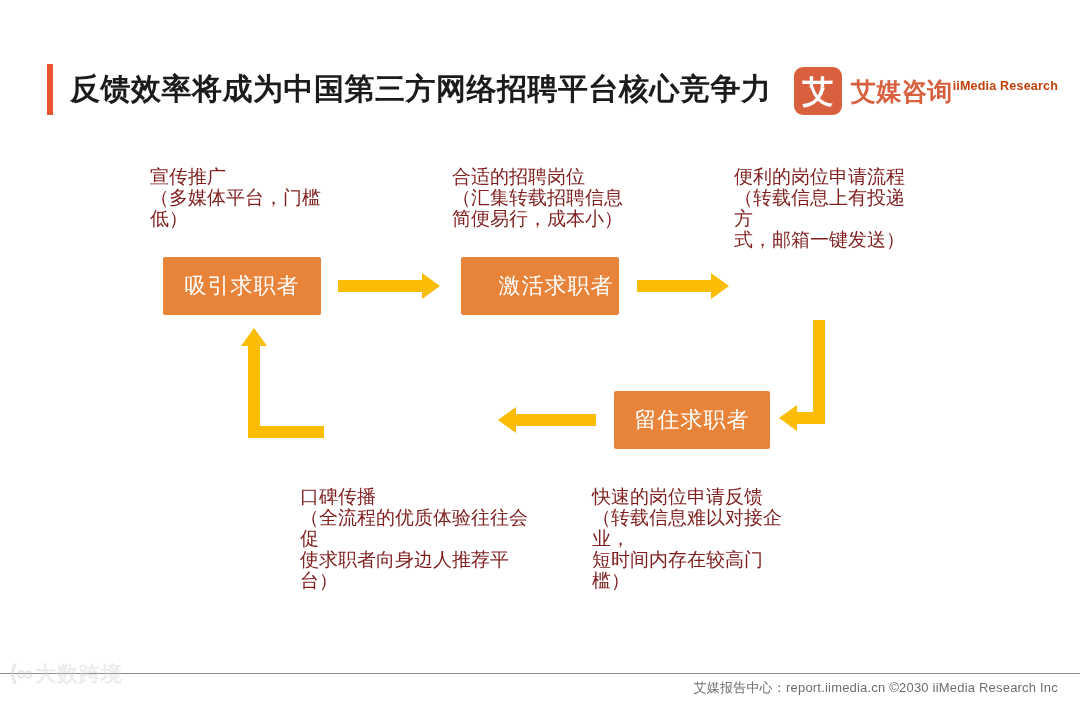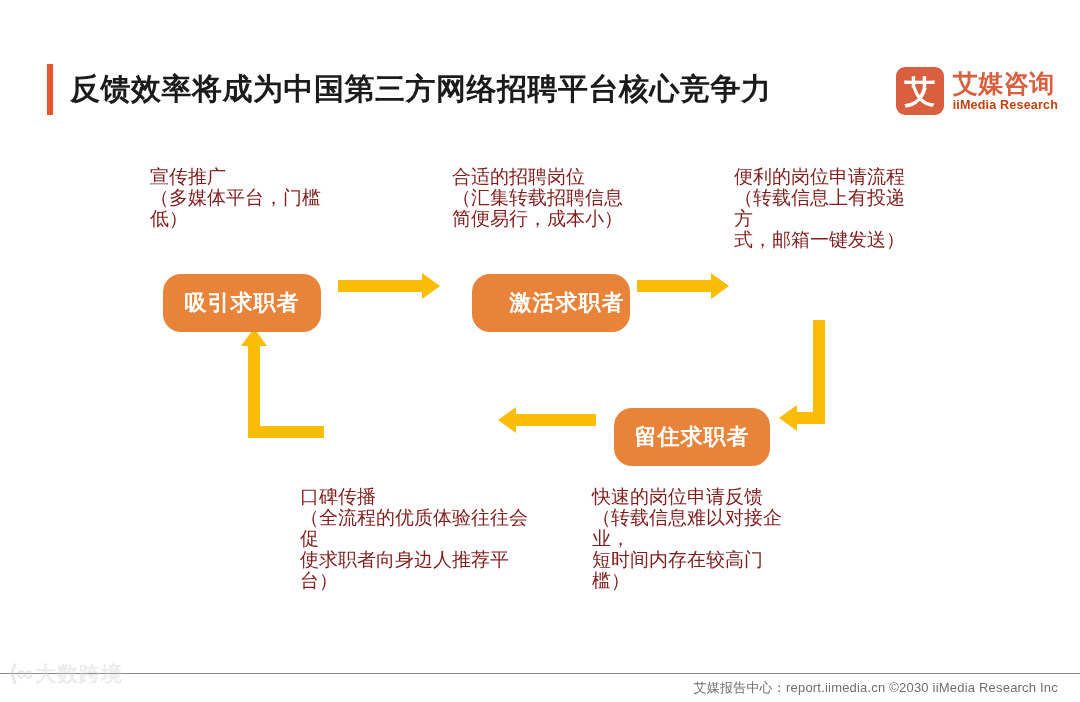--- a/index.html
+++ b/index.html
@@ -61,21 +61,21 @@
     color: #ffffff;
     font-size: 31px;
     font-weight: bold;
     display: flex;
     align-items: center;
     justify-content: center;
     line-height: 1;
   }
   .logo-text {
     display: flex;
-    flex-direction: column;
+    flex-direction: row;
     justify-content: center;
   }
   .logo-cn {
     font-size: 25px;
     font-weight: bold;
     color: #D8603F;
     line-height: 27px;
     letter-spacing: 0.5px;
   }
   .logo-en {
@@ -91,33 +91,32 @@
     position: absolute;
     left: 0;
     top: 0;
     width: 1080px;
     height: 702px;
   }
 
   .node {
     position: absolute;
     background: #E8833A;
-    border-radius: 18px;
+    border-radius: 2px;
     color: #ffffff;
     font-size: 22px;
-    font-weight: bold;
+    font-weight: normal;
     display: flex;
     align-items: center;
     justify-content: center;
     letter-spacing: 1px;
     box-sizing: border-box;
-    margin-top: 17px;
   }
   .node-1 { left: 163px; top: 257px; width: 158px; height: 58px; }
-  .node-2 { left: 472px; top: 257px; width: 158px; height: 58px; padding-left: 32px; }
+  .node-2 { left: 461px; top: 257px; width: 158px; height: 58px; padding-left: 32px; }
   .node-3 { left: 740px; top: 257px; width: 158px; height: 58px; }
   .node-4 { left: 322px; top: 391px; width: 156px; height: 58px; }
   .node-5 { left: 614px; top: 391px; width: 156px; height: 58px; }
 
   
   .caption {
     position: absolute;
     font-size: 19px;
     color: #7f1d1d;
     line-height: 21px;

